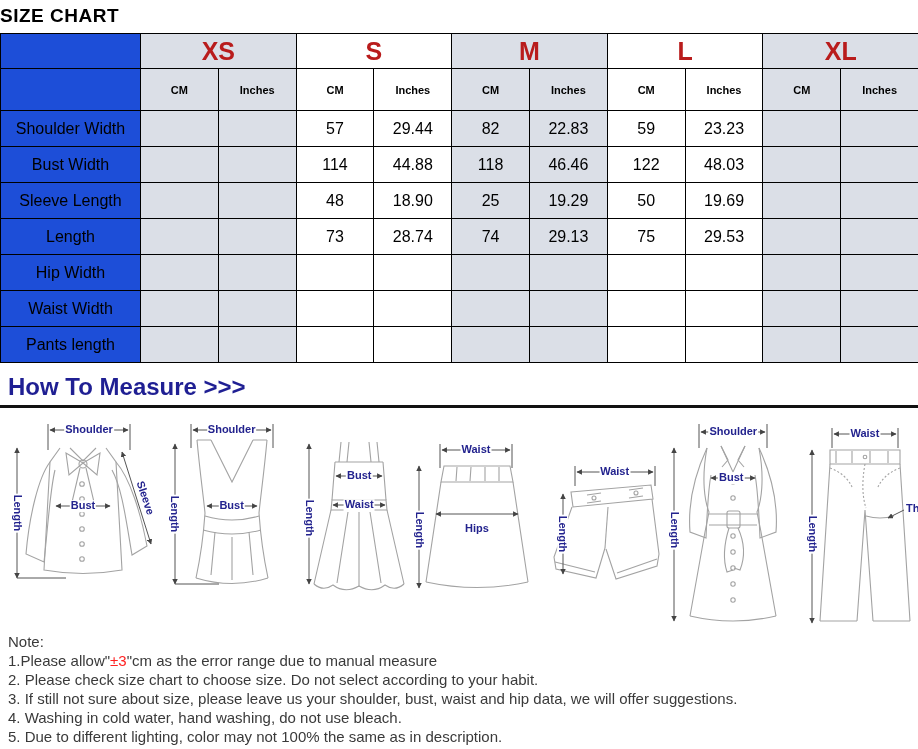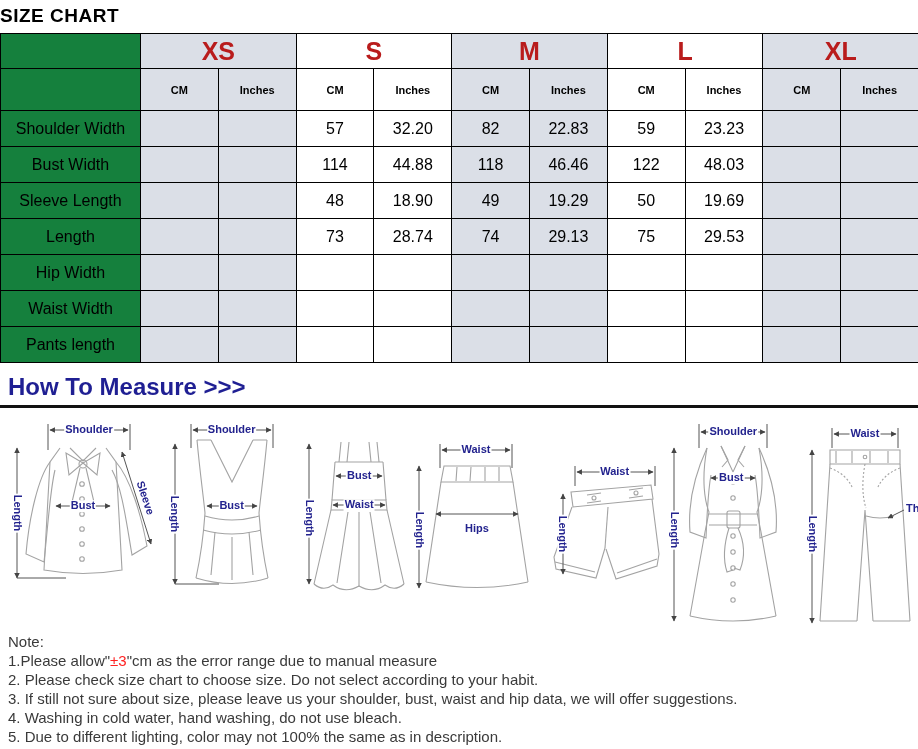--- a/index.html
+++ b/index.html
@@ -3,21 +3,21 @@
 <meta charset="utf-8">
 <style>
   * { margin:0; padding:0; box-sizing:border-box; }
   body { width:918px; height:749px; background:#fff; font-family:"Liberation Sans", sans-serif; color:#000; overflow:hidden; }
   .title { text-align:left; font-size:19px; font-weight:bold; padding-top:5px; height:33px; letter-spacing:.5px; }
   table { border-collapse:collapse; table-layout:fixed; width:918px; }
   td { border:1.5px solid #000; text-align:center; vertical-align:middle; overflow:hidden; }
   .g { background:#dbdfe7; }
   .sz { font-size:25px; font-weight:bold; color:#b91c1c; height:35px; }
   .u  { font-size:11px; font-weight:bold; height:42px; }
-  .lbl { font-size:14.5px; background:#15803d; }
+  .lbl { font-size:14.5px; background:#1d4ed8; }
   .v { font-size:16px; height:36px; }
   .measure-heading { color:#1f1f93; font-size:24px; font-weight:bold; padding:10px 12px 4px 8px; }
   .rule { height:3px; background:#111; width:918px; }
   .figures { display:flex; justify-content:space-between; padding:0 4px; margin-top:10px; height:208px; }
   .fig { position:relative; flex:0 0 auto; }
   .fl { position:absolute; background:#fff; color:#23238e; font-weight:bold; font-size:11px; line-height:1.05; padding:0 1px; white-space:nowrap; transform:translate(-50%,-50%); }
   .fl.vert { writing-mode:vertical-rl; padding:1px 0; }
   .fl.diag { transform:translate(-50%,-50%) rotate(72deg); }
   .fl.anchor-left { transform:translate(0,-50%); }
   .notes { padding:6px 12px 0 8px; font-size:15px; color:#3a3a3a; line-height:19px; }
@@ -55,21 +55,21 @@
       <td class="u">CM</td>
       <td class="u">Inches</td>
       <td class="u g">CM</td>
       <td class="u g">Inches</td>
     </tr>
     <tr>
       <td class="lbl v">Shoulder Width</td>
       <td class="v g"></td>
       <td class="v g"></td>
       <td class="v">57</td>
-      <td class="v">32.20</td>
+      <td class="v">29.44</td>
       <td class="v g">82</td>
       <td class="v g">22.83</td>
       <td class="v">59</td>
       <td class="v">23.23</td>
       <td class="v g"></td>
       <td class="v g"></td>
     </tr>
     <tr>
       <td class="lbl v">Bust Width</td>
       <td class="v g"></td>
@@ -82,21 +82,21 @@
       <td class="v">48.03</td>
       <td class="v g"></td>
       <td class="v g"></td>
     </tr>
     <tr>
       <td class="lbl v">Sleeve Length</td>
       <td class="v g"></td>
       <td class="v g"></td>
       <td class="v">48</td>
       <td class="v">18.90</td>
-      <td class="v g">49</td>
+      <td class="v g">25</td>
       <td class="v g">19.29</td>
       <td class="v">50</td>
       <td class="v">19.69</td>
       <td class="v g"></td>
       <td class="v g"></td>
     </tr>
     <tr>
       <td class="lbl v">Length</td>
       <td class="v g"></td>
       <td class="v g"></td>

